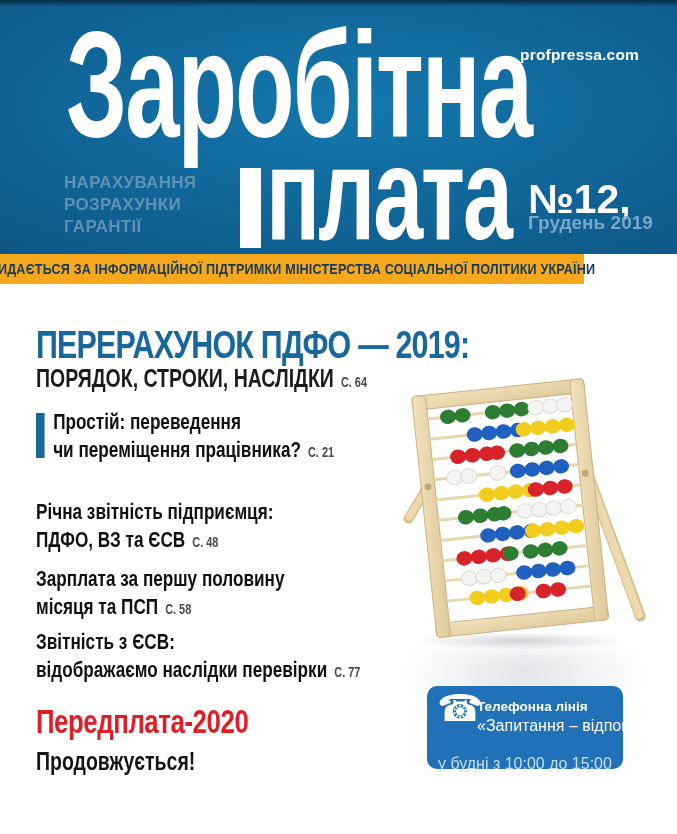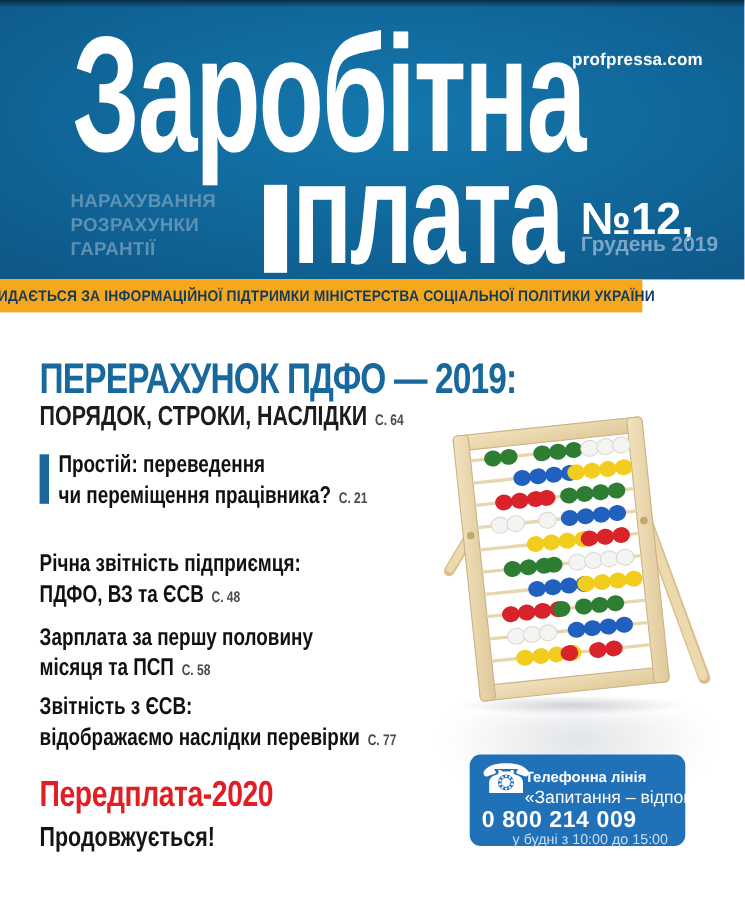--- a/index.html
+++ b/index.html
@@ -96,21 +96,21 @@
     position:absolute;left:427px;top:686px;width:196px;height:83px;
     background:var(--hotline-blue);border-radius:10px;color:#fff;
   }
   .hotline .phone-glyph{
     position:absolute;left:10px;top:4px;font-family:"DejaVu Sans",sans-serif;
     font-size:37px;color:#fff;line-height:1;
   }
   .hl-1{position:absolute;left:50px;top:13px;font-size:13.5px;white-space:nowrap;font-weight:bold;}
   .hl-2{position:absolute;left:50px;top:31px;font-size:16px;white-space:nowrap;}
   .hl-num{position:absolute;left:11px;top:48px;font-size:21px;font-weight:bold;letter-spacing:.5px;white-space:nowrap;}
-  .hl-hours{position:absolute;left:11px;top:69px;font-size:13px;color:#c9def2;white-space:nowrap;margin-left:28px;}
+  .hl-hours{position:absolute;left:11px;top:69px;font-size:16px;color:#c9def2;white-space:nowrap;}
 </style>
 </head>
 <body>
 
 <div class="page">
 
   <div class="header">
     <div class="site-url">profpressa.com</div>
     <div class="title-line1">Заробітна</div>
     <div class="title-ibar"></div>
@@ -284,17 +284,16 @@
     </div>
   </div>
 
   <div class="promo-title cond">Передплата-2020</div>
   <div class="promo-sub cond">Продовжується!</div>
 
   <div class="hotline">
     <span class="phone-glyph">☎</span>
     <div class="hl-1">Телефонна лінія</div>
     <div class="hl-2">«Запитання – відповідь»</div>
-    <div class="hl-num">0 800 214 009</div>
     <div class="hl-hours">у будні з 10:00 до 15:00</div>
   </div>
 
 </div>
 
 </body></html>

